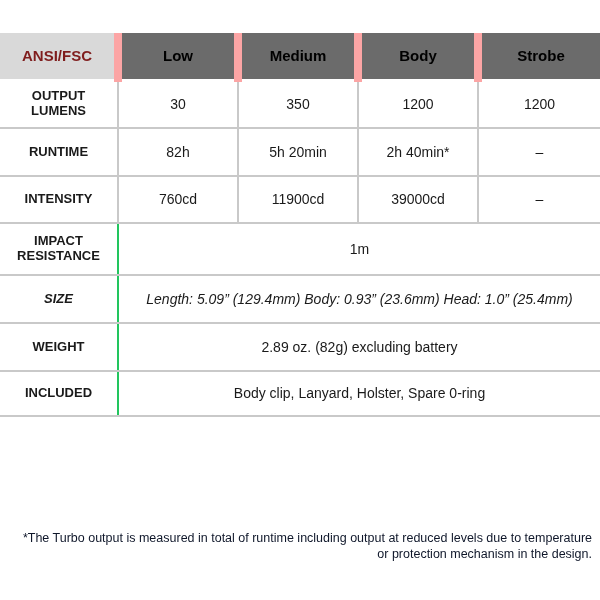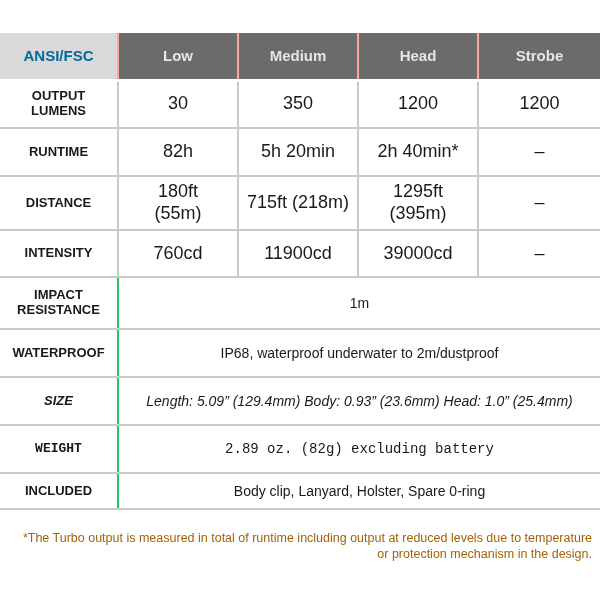--- a/index.html
+++ b/index.html
@@ -27,61 +27,61 @@
   th, td { text-align:center; vertical-align:middle; padding:2px 4px; }
 
   tr.h-head    { height:47px; }
   tr.h-lumens  { height:48px; }
   tr.h-runtime { height:48px;padding-left:48px; }
   tr.h-dist    { height:54px; }
   tr.h-int     { height:47px;margin-top:24px; }
   tr.h-impact  { height:52px;margin-top:44px; }
   tr.h-water   { height:48px; }
   tr.h-size    { height:48px;font-style:italic; }
-  tr.h-weight  { height:48px;font-family:Liberation Mono, monospace; }
-  tr.h-incl    { height:36px; }
+  tr.h-weight  { height:48px; }
+  tr.h-incl    { height:45px; }
 
   th.corner {
     background:#d9d9d9;
-    color:#0369a1;
+    color:#7f1d1d;
     font-size:15px; font-weight:bold;
     border-bottom:3px solid #ffffff;
   }
   th.mode {
     background:#6b6b6b;
-    color:#e5e5e5;
+    color:#000000;
     font-size:15px; font-weight:bold;
-    border-left:2px solid #fca5a5;
+    border-left:8px solid #fca5a5;
     border-bottom:3px solid #ffffff;
   }
   td.row-label {
     font-size:13px; font-weight:bold;
     line-height:1.15;
     white-space:pre-line;
     border-bottom:2px solid #c9c9c9;
   }
   td.value {
-    font-size:18px;
+    font-size:14px;
     line-height:1.2;
     white-space:pre-line;
     border-left:2px solid #c9c9c9;
     border-bottom:2px solid #c9c9c9;
   }
   td.value-span {
     font-size:14px;
     line-height:1.2;
     border-left:2px solid #22c55e;
     border-bottom:2px solid #c9c9c9;
   }
   .footnote {
     position:absolute;
     top:531px; left:8px; right:8px;
     font-size:12.5px;
     line-height:1.25;
-    color:#a16207;
+    color:#0f172a;
     text-align:right;
     white-space:pre-line;
   }
 </style>
 </head>
 <body>
 
 <div class="page">
 
   <table class="spec-table">
@@ -90,63 +90,51 @@
         <col class="c-low">
         <col class="c-med">
         <col class="c-high">
         <col class="c-strobe">
     </colgroup>
     <thead>
       <tr class="h-head">
         <th class="corner">ANSI/FSC</th>
         <th class="mode">Low</th>
         <th class="mode">Medium</th>
-        <th class="mode">Head</th>
+        <th class="mode">Body</th>
         <th class="mode">Strobe</th>
       </tr>
     </thead>
     <tbody>
       <tr class="h-lumens">
         <td class="row-label">OUTPUT
 LUMENS</td>
         <td class="value">30</td>
         <td class="value">350</td>
         <td class="value">1200</td>
         <td class="value">1200</td>
       </tr>
       <tr class="h-runtime">
         <td class="row-label">RUNTIME</td>
         <td class="value">82h</td>
         <td class="value">5h 20min</td>
         <td class="value">2h 40min*</td>
         <td class="value">–</td>
       </tr>
-      <tr class="h-dist">
-        <td class="row-label">DISTANCE</td>
-        <td class="value">180ft
-(55m)</td>
-        <td class="value">715ft (218m)</td>
-        <td class="value">1295ft (395m)</td>
-        <td class="value">–</td>
-      </tr>
       <tr class="h-int">
         <td class="row-label">INTENSITY</td>
         <td class="value">760cd</td>
         <td class="value">11900cd</td>
         <td class="value">39000cd</td>
         <td class="value">–</td>
       </tr>
       <tr class="h-impact">
         <td class="row-label">IMPACT
 RESISTANCE</td>
         <td class="value-span" colspan="4">1m</td>
-      </tr>
-      <tr class="h-water">
-        <td class="row-label">WATERPROOF</td>
-        <td class="value-span" colspan="4">IP68, waterproof underwater to 2m/dustproof</td>
       </tr>
       <tr class="h-size">
         <td class="row-label">SIZE</td>
         <td class="value-span" colspan="4">Length: 5.09” (129.4mm) Body: 0.93” (23.6mm) Head: 1.0” (25.4mm)</td>
       </tr>
       <tr class="h-weight">
         <td class="row-label">WEIGHT</td>
         <td class="value-span" colspan="4">2.89 oz. (82g) excluding battery</td>
       </tr>
       <tr class="h-incl">

